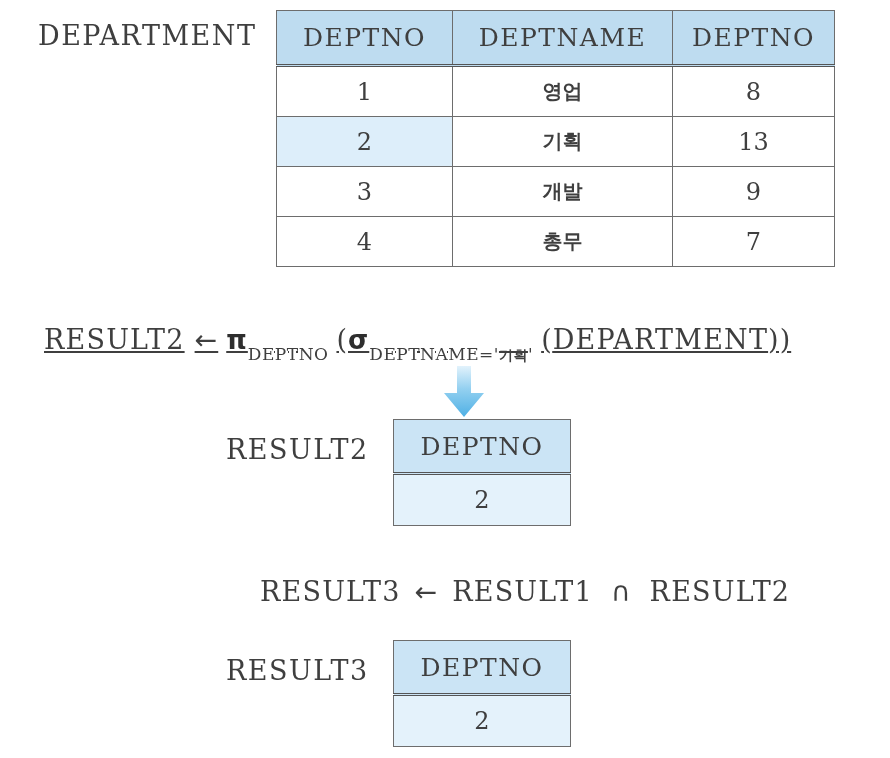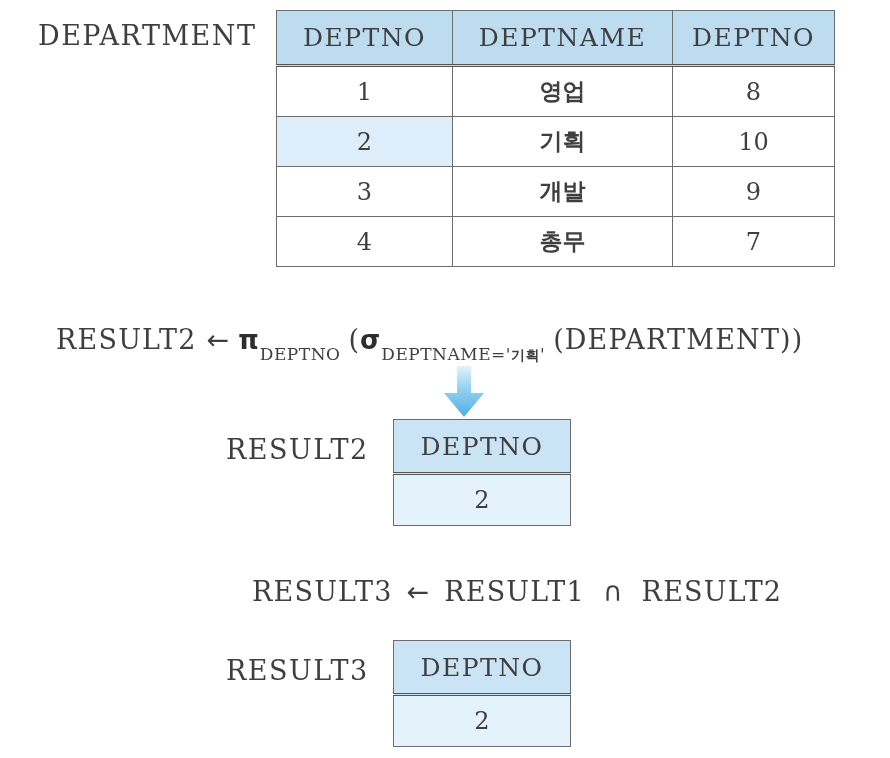--- a/index.html
+++ b/index.html
@@ -53,21 +53,21 @@
     font-size: 25px;
     letter-spacing: 1.5px;
     border-bottom: 3px double #555;
   }
   .dept-table td {
     height: 47px;
     font-size: 24px;
   }
   .dept-table td.korean {
     font-family: "DejaVu Sans", "Liberation Sans", sans-serif;
-    font-size: 23px;
+    font-size: 20px;
     font-weight: 600;
   }
   .dept-table td.hl {
     background: #ddeefa;
   }
   .col-deptno  { width: 176px; }
   .col-deptname{ width: 220px; }
   .col-floor   { width: 162px; }
 
   
@@ -161,36 +161,36 @@
   </thead>
   <tbody>
     <tr>
       <td>1</td>
       <td class="korean">영업</td>
       <td>8</td>
     </tr>
     <tr>
       <td class="hl">2</td>
       <td class="korean">기획</td>
-      <td>10</td>
+      <td>13</td>
     </tr>
     <tr>
       <td>3</td>
       <td class="korean">개발</td>
       <td>9</td>
     </tr>
     <tr>
       <td>4</td>
       <td class="korean">총무</td>
       <td>7</td>
     </tr>
   </tbody>
 </table>
 
-<div class="expr" style="left:56px; top:326px;">
+<div class="expr" style="left:44px; top:326px;text-decoration:underline;">
   <span class="cap">RESULT2</span><span class="arrow" style="margin:0 8px 0 10px;">←</span><span class="op-sym">π</span><span class="sub">DEPTNO</span><span style="margin-left:8px;">(</span><span class="op-sym">σ</span><span class="sub">DEPTNAME='</span><span class="sub sub-ko">기획</span><span class="sub">'</span><span style="margin-left:8px;">(</span><span class="cap">DEPARTMENT</span><span>))</span>
 </div>
 
 <div class="down-arrow">
   <svg width="48" height="52" viewBox="0 0 48 52" xmlns="http://www.w3.org/2000/svg">
     <defs>
       <linearGradient id="arrGrad" x1="0" y1="0" x2="0" y2="1">
         <stop offset="0%" stop-color="#e2f2fc"></stop>
         <stop offset="45%" stop-color="#93d0f0"></stop>
         <stop offset="100%" stop-color="#4fb0e5"></stop>
@@ -208,21 +208,21 @@
       <th>DEPTNO</th>
     </tr>
   </thead>
   <tbody>
     <tr>
       <td>2</td>
     </tr>
   </tbody>
 </table>
 
-<div class="expr" style="left:252px; top:578px;">
+<div class="expr" style="left:260px; top:578px;">
   <span class="cap">RESULT3</span><span class="arrow" style="margin:0 14px;">←</span><span class="cap">RESULT1</span><span class="arrow" style="margin:0 18px;">∩</span><span class="cap">RESULT2</span>
 </div>
 
 <div class="abs rel-label" style="left:226px; top:657px;">RESULT3</div>
 
 <table class="res-table" style="left:393px; top:640px;">
   <thead>
     <tr>
       <th>DEPTNO</th>
     </tr>

